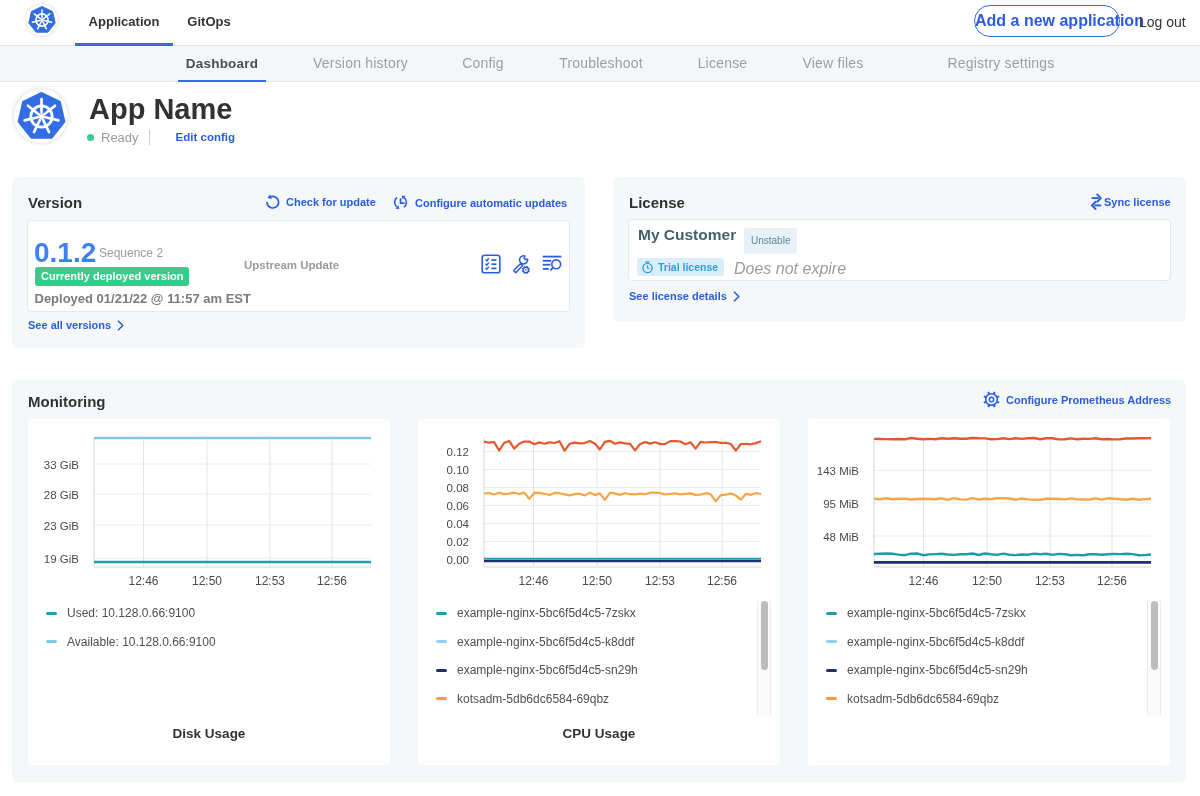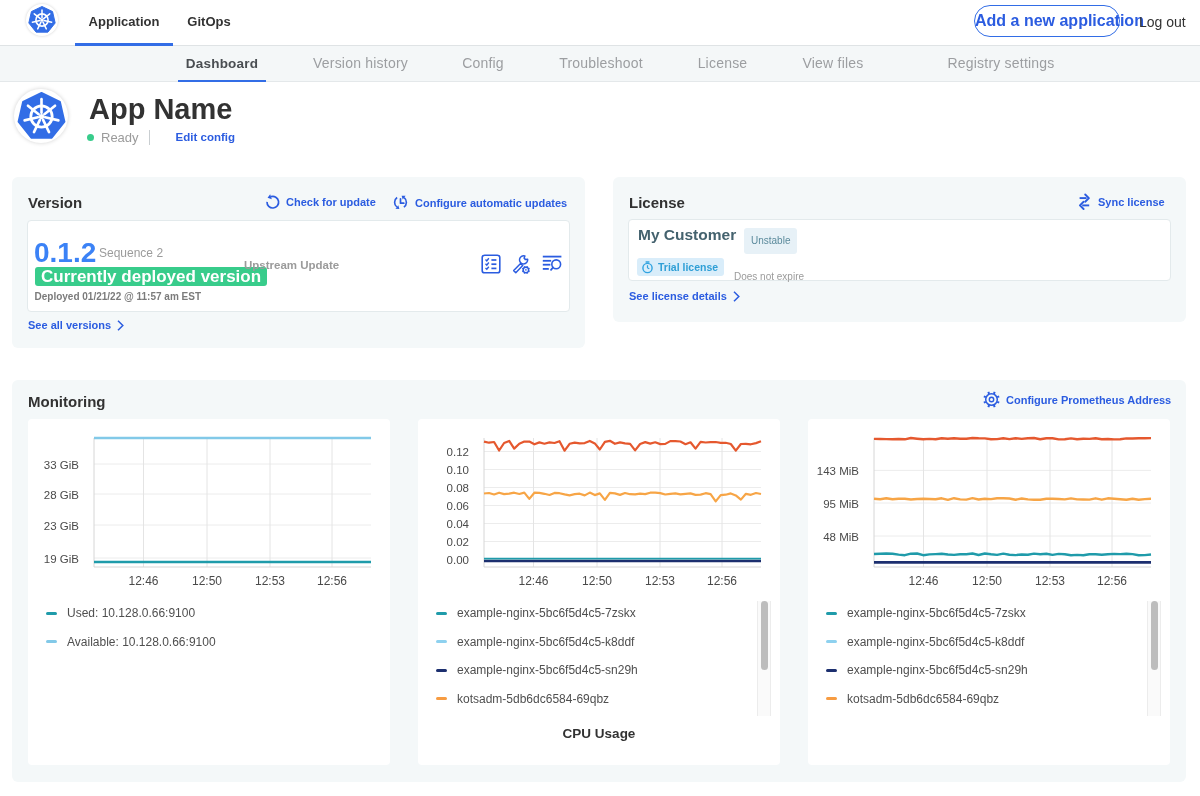--- a/index.html
+++ b/index.html
@@ -35,32 +35,32 @@
 #card-license { left:613px; top:177px; width:573px; height:145px; }
 #card-mon { left:12px; top:380px; width:1174px; height:402px; }
 .cardhead { position:absolute; font-size:15px; font-weight:700; color:#323232; }
 .link14 { font-size:11px; font-weight:700; color:#2b5ce0; }
 .innercard { position:absolute; background:#fff; border:1px solid #e3eaec; border-radius:4px; }
 
 
 #ver-inner { left:15px; top:43px; width:543px; height:92px; }
 .vnum { position:absolute; left:6px; top:16px; font-size:28px; font-weight:700; color:#3b82f6; }
 .vseq { position:absolute; left:71px; top:24.5px; font-size:12px; color:#9b9b9b; }
-.vbadge { position:absolute; left:7px; top:46px; height:19px; background:#38cc8b; color:#fff; font-size:17px; font-weight:700; line-height:19px; padding:0 6px; border-radius:3px; }
-.vdeployed { position:absolute; left:6.5px; top:70px; font-size:10px; font-weight:700; color:#7b7b7b; }
+.vbadge { position:absolute; left:7px; top:46px; height:19px; background:#38cc8b; color:#fff; font-size:11px; font-weight:700; line-height:19px; padding:0 6px; border-radius:3px; }
+.vdeployed { position:absolute; left:6.5px; top:70px; font-size:13px; font-weight:700; color:#7b7b7b; }
 .vupstream { position:absolute; left:216px; top:38px; font-size:11.5px; font-weight:700; color:#9b9b9b; }
 .vicons { position:absolute; left:453px; top:33px; display:flex; gap:10px; }
 .seeall { position:absolute; left:16px; top:142px; }
 
 
 #lic-inner { left:15px; top:42px; width:543px; height:62px; }
 .custname { position:absolute; left:9px; top:6px; font-size:15.5px; font-weight:700; color:#44626e; }
 .unstable { position:absolute; left:115px; top:8px; height:26px; background:#e7f1f7; color:#5b8a9c; font-size:10px; line-height:18px; padding:4px 7px; border-radius:3px; }
 .trial { position:absolute; left:8px; top:38px; height:18px; background:#d9edfa; color:#2f9fd6; font-size:10.5px; font-weight:700; line-height:18px; padding:0 6px 0 4px; border-radius:3px; display:flex; align-items:center; gap:4px; }
-.noexpire { position:absolute; left:105px; top:51px; font-size:10px; color:#9b9b9b; }
+.noexpire { position:absolute; left:105px; top:40px; font-size:16px; color:#9b9b9b;font-style:italic; }
 
 
 .chartcard { position:absolute; top:39px; width:362px; height:346px; background:#fff; border-radius:4px; }
 #chart1 { left:16px; }
 #chart2 { left:406px; }
 #chart3 { left:796px; }
 .legend { position:absolute; left:18px; }
 .legrow { display:flex; align-items:center; height:28.5px; }
 .dash { width:11px; height:3px; border-radius:2px; margin-right:10px; flex:none; }
 .legtxt { font-size:12px; color:#4f4f4f; }
@@ -186,21 +186,21 @@
         </svg>
       </div>
   </div>
   <div class="seeall link14">See all versions <svg width="7" height="11" viewBox="0 0 7 11" style="vertical-align:-1.5px;margin-left:3px;">
         <polyline points="1,0.8 5.8,5.5 1,10.2" fill="none" stroke="#2b5ce0" stroke-width="1.5"></polyline>
       </svg></div>
 </div>
 
 <div class="card" id="card-license">
   <div class="cardhead" style="left:16px;top:17px;">License</div>
-  <div style="position:absolute;left:464px;top:16px;display:flex;align-items:center;gap:6px;">
+  <div style="position:absolute;left:476px;top:16px;display:flex;align-items:center;">
     <svg width="15" height="18" viewBox="0 0 15 18">
         <line x1="2.6" y1="5.1" x2="9.6" y2="5.1" stroke="#2b5ce0" stroke-width="1.9"></line>
         <polyline points="8.2,1.5 11.9,5.1 8.2,8.7" fill="none" stroke="#2b5ce0" stroke-width="1.9" stroke-linejoin="round" stroke-linecap="round"></polyline>
         <line x1="12.2" y1="12.4" x2="5.2" y2="12.4" stroke="#2b5ce0" stroke-width="1.9"></line>
         <polyline points="6.6,8.8 2.9,12.4 6.6,16" fill="none" stroke="#2b5ce0" stroke-width="1.9" stroke-linejoin="round" stroke-linecap="round"></polyline>
       </svg>
       <span class="link14">Sync license</span>
   </div>
   <div class="innercard" id="lic-inner">
     <div class="custname">My Customer</div>
@@ -262,20 +262,21 @@
     <div class="legend" style="top:180px;">
       <div class="legrow">
           <span class="dash" style="background:#1f9baa;"></span>
           <span class="legtxt">Used: 10.128.0.66:9100</span>
         </div>
       <div class="legrow">
           <span class="dash" style="background:#82c9e8;"></span>
           <span class="legtxt">Available: 10.128.0.66:9100</span>
         </div>
     </div>
+    <div class="ctitle">Disk Usage</div>
   </div>
 
   <div class="chartcard" id="chart2">
     <svg width="362" height="170" id="svg-cpu">
         <line x1="66" y1="32.5" x2="343" y2="32.5" stroke="#ececec" stroke-width="1"></line>
         <line x1="66" y1="50.5" x2="343" y2="50.5" stroke="#ececec" stroke-width="1"></line>
         <line x1="66" y1="68.5" x2="343" y2="68.5" stroke="#ececec" stroke-width="1"></line>
         <line x1="66" y1="86.5" x2="343" y2="86.5" stroke="#ececec" stroke-width="1"></line>
         <line x1="66" y1="104.5" x2="343" y2="104.5" stroke="#ececec" stroke-width="1"></line>
         <line x1="66" y1="122.5" x2="343" y2="122.5" stroke="#ececec" stroke-width="1"></line>

